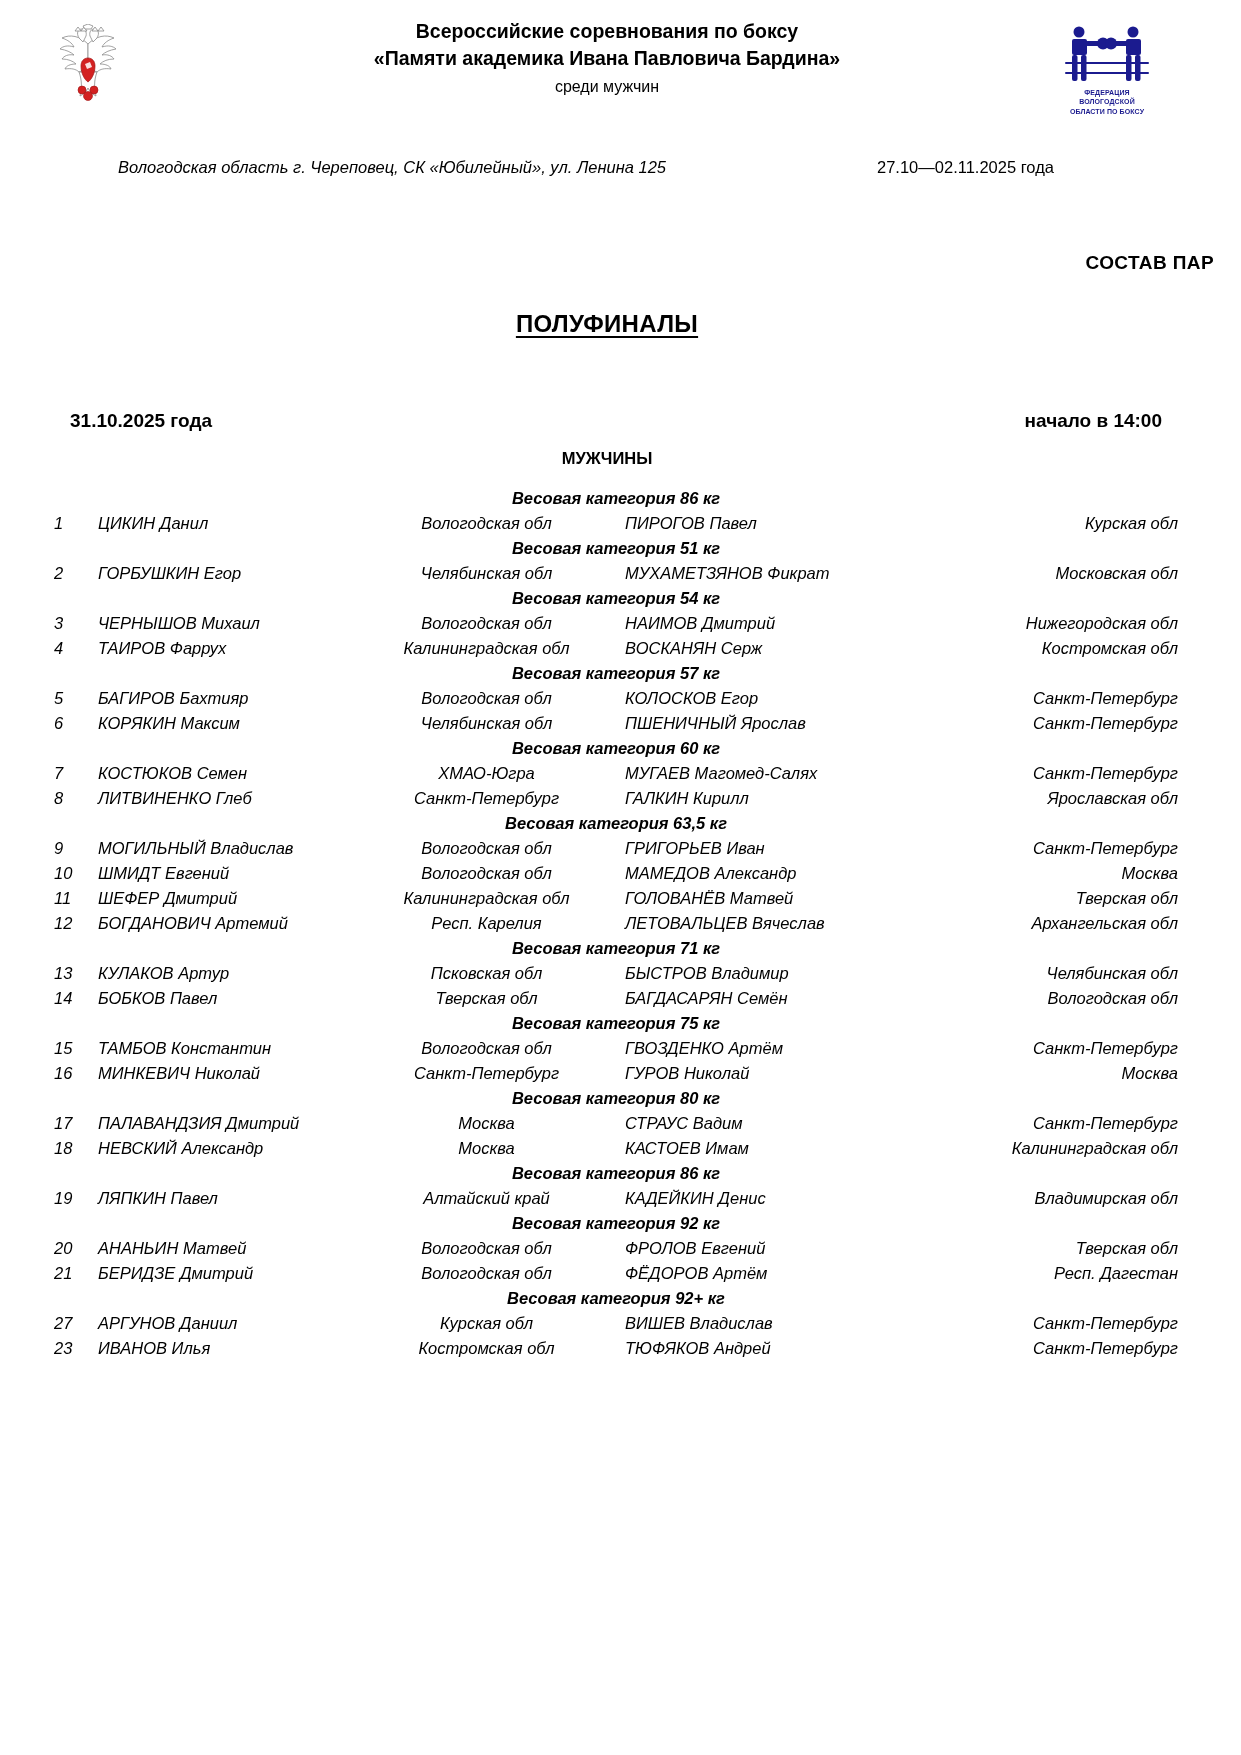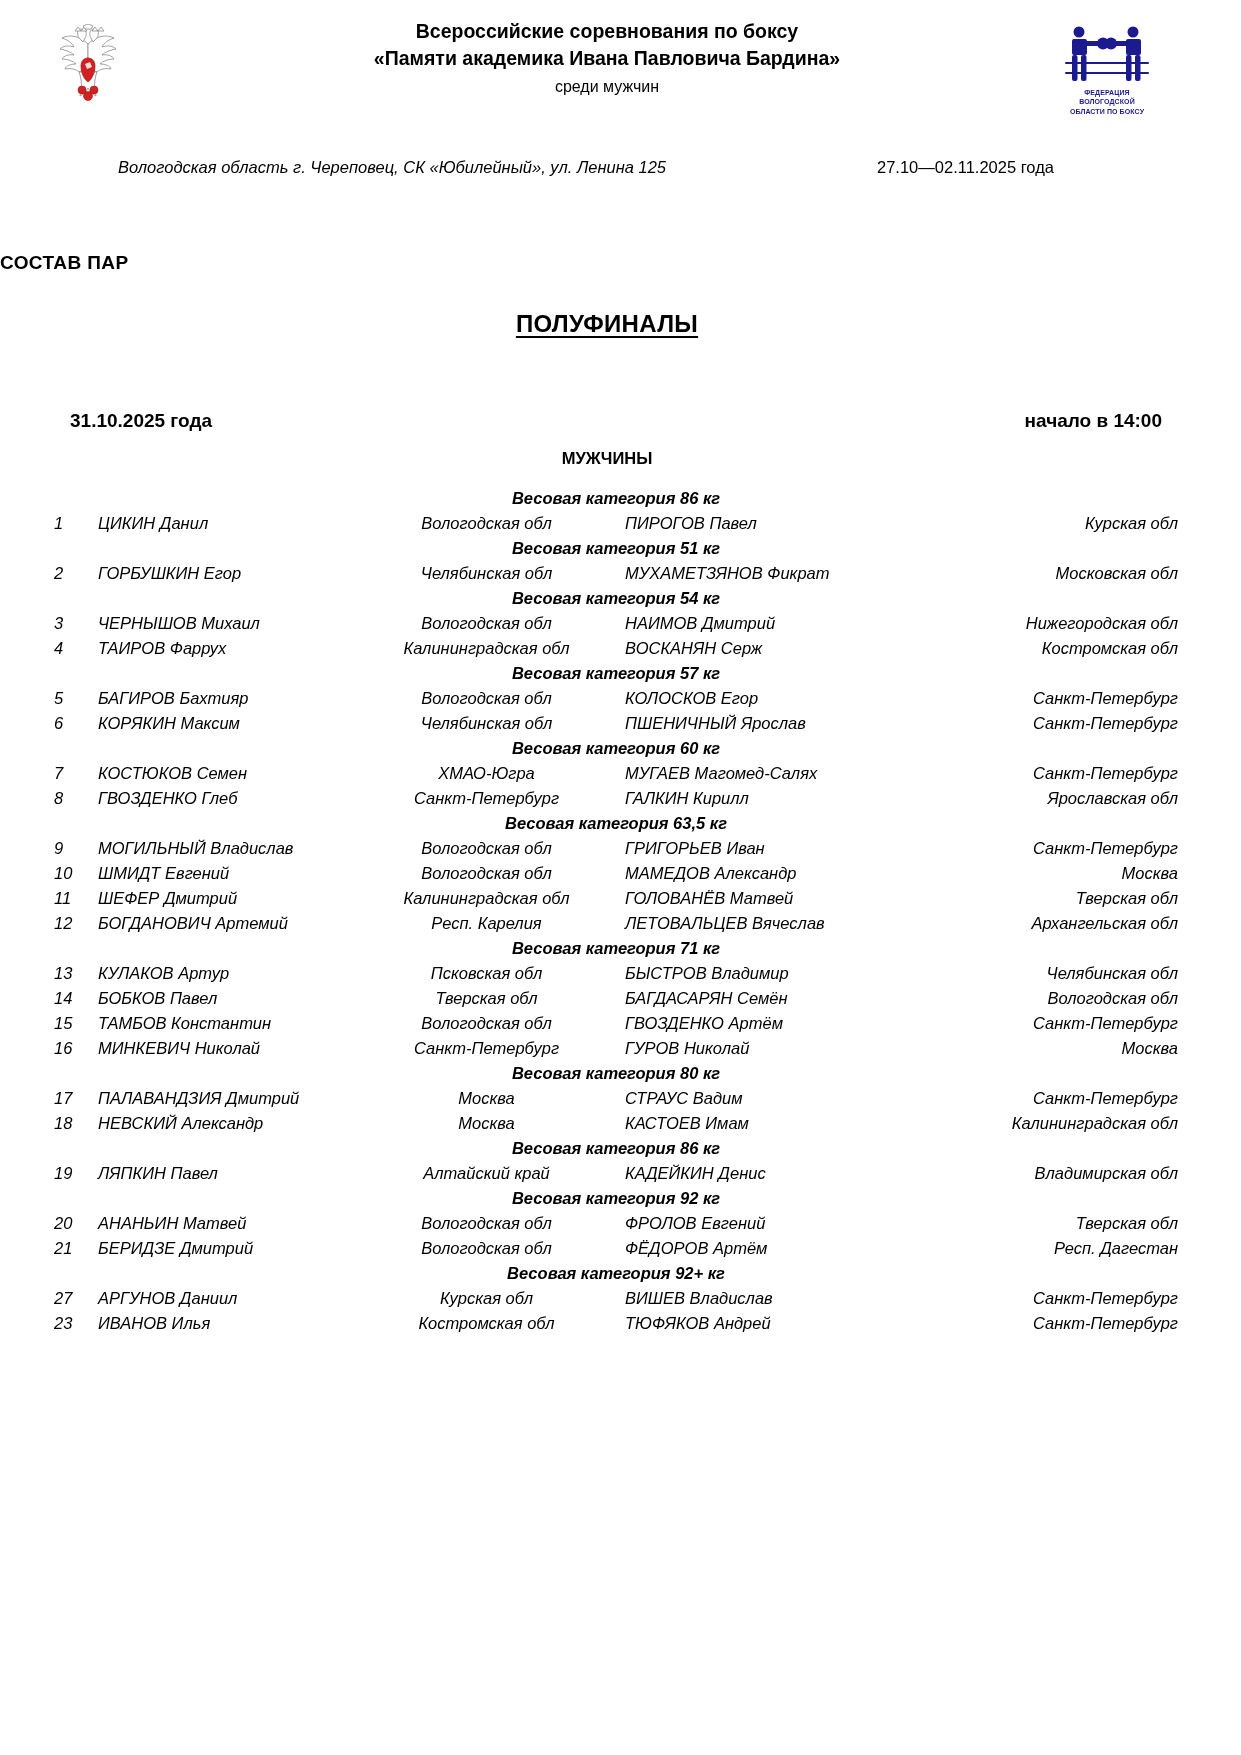--- a/index.html
+++ b/index.html
@@ -85,21 +85,21 @@
   }
   .venue-dates {
     position: absolute;
     right: 160px;
     top: 0;
     white-space: nowrap;
   }
 
   
   .doc-heading {
-    text-align: left;
+    text-align: right;
     font-size: 19px;
     font-weight: bold;
     margin-top: 68px;
     letter-spacing: 0.4px;
   }
   .stage-heading {
     text-align: center;
     font-size: 24px;
     font-weight: bold;
     margin-top: 36px;
@@ -315,21 +315,21 @@
       <div class="weight-heading">Весовая категория 60 кг</div>
       <div class="bout-row">
         <span class="c-num">7</span>
         <span class="c-red-name">КОСТЮКОВ Семен</span>
         <span class="c-red-region">ХМАО-Югра</span>
         <span class="c-blue-name">МУГАЕВ Магомед-Салях</span>
         <span class="c-blue-region">Санкт-Петербург</span>
       </div>
       <div class="bout-row">
         <span class="c-num">8</span>
-        <span class="c-red-name">ГВОЗДЕНКО Глеб</span>
+        <span class="c-red-name">ЛИТВИНЕНКО Глеб</span>
         <span class="c-red-region">Санкт-Петербург</span>
         <span class="c-blue-name">ГАЛКИН Кирилл</span>
         <span class="c-blue-region">Ярославская обл</span>
       </div>
       <div class="weight-heading">Весовая категория 63,5 кг</div>
       <div class="bout-row">
         <span class="c-num">9</span>
         <span class="c-red-name">МОГИЛЬНЫЙ Владислав</span>
         <span class="c-red-region">Вологодская обл</span>
         <span class="c-blue-name">ГРИГОРЬЕВ Иван</span>
@@ -364,20 +364,21 @@
         <span class="c-blue-name">БЫСТРОВ Владимир</span>
         <span class="c-blue-region">Челябинская обл</span>
       </div>
       <div class="bout-row">
         <span class="c-num">14</span>
         <span class="c-red-name">БОБКОВ Павел</span>
         <span class="c-red-region">Тверская обл</span>
         <span class="c-blue-name">БАГДАСАРЯН Семён</span>
         <span class="c-blue-region">Вологодская обл</span>
       </div>
+      <div class="weight-heading">Весовая категория 75 кг</div>
       <div class="bout-row">
         <span class="c-num">15</span>
         <span class="c-red-name">ТАМБОВ Константин</span>
         <span class="c-red-region">Вологодская обл</span>
         <span class="c-blue-name">ГВОЗДЕНКО Артём</span>
         <span class="c-blue-region">Санкт-Петербург</span>
       </div>
       <div class="bout-row">
         <span class="c-num">16</span>
         <span class="c-red-name">МИНКЕВИЧ Николай</span>

